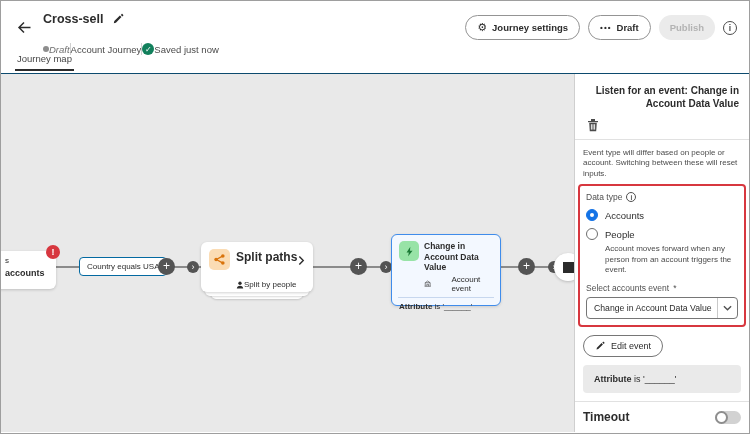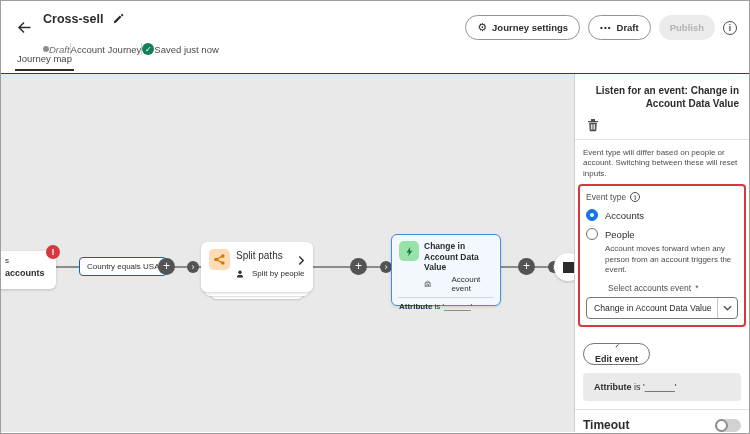--- a/index.html
+++ b/index.html
@@ -45,22 +45,22 @@
   .cond-pill { position: absolute; left: 78px; top: 183px; height: 19px; line-height: 17px; padding: 0 7px; background: #fff; border: 1px solid #0369a1; border-radius: 4px; font-size: 8px; color: #2c2c2c; z-index: 2; cursor: pointer; white-space: nowrap; }
   .plus-dot { position: absolute; width: 17px; height: 17px; border-radius: 50%; background: #545454; color: #fff; font-size: 12px; font-weight: 400; display: flex; align-items: center; justify-content: center; top: 184px; z-index: 2; cursor: pointer; padding-bottom: 1px; }
   .path-dot { position: absolute; width: 12px; height: 12px; border-radius: 50%; background: #545454; color: #fff; font-size: 9px; display: flex; align-items: center; justify-content: center; top: 187px; z-index: 2; padding-bottom: 1px; }
   .ledge { position: absolute; background: #fff; border-radius: 0 0 5px 5px; box-shadow: 0 1px 2px rgba(0,0,0,.15); }
   .ledge1 { left: 204px; top: 206px; width: 104px; height: 16px; z-index: 1; }
   .ledge2 { left: 210px; top: 206px; width: 92px; height: 19px; z-index: 0; }
   .split-node { left: 200px; top: 168px; width: 112px; height: 50px; cursor: pointer; }
   .split-content { display: flex; gap: 6px; padding: 7px 8px; align-items: flex-start; }
   .icon-box { width: 21px; height: 21px; border-radius: 5px; display: flex; align-items: center; justify-content: center; flex: none; }
   .split-node .icon-box { background: #fbdcb4; }
-  .split-title { font-size: 10px; font-weight: 400; margin-top: 1px; }
-  .split-sub { margin-top: 8px; font-size: 8px; color: #2c2c2c; display: flex; gap: 8px; align-items: flex-end; }
+  .split-title { font-size: 12px; font-weight: 700; margin-top: 1px; }
+  .split-sub { margin-top: 16px; font-size: 8px; color: #2c2c2c; display: flex; gap: 0; align-items: flex-end; }
   .split-chev { position: absolute; right: 8px; top: 13px; }
   .event-node { left: 390px; top: 160px; width: 110px; height: 72px; background: #f3f8ff; border: 1.5px solid #3f8ceb; border-radius: 6px; padding: 6px 7px; cursor: pointer; box-shadow: 0 1px 3px rgba(0,0,0,.12); position: absolute; z-index: 2; }
   .event-top { display: flex; gap: 5px; }
   .event-node .icon-box { width: 20px; height: 20px; background: #98e3a7; }
   .event-title { font-size: 8.5px; font-weight: 700; line-height: 1.25; }
   .event-meta { display: flex; gap: 20px; align-items: center; font-size: 8px; color: #2c2c2c; margin-top: 2px; }
   .event-div { height: 1px; background: #c7d7ee; margin: 4px -1px; }
   .event-attr { font-size: 8px; color: #2c2c2c; }
   .event-attr b { font-weight: 700; }
   .end-node { position: absolute; left: 553px; top: 179px; width: 28px; height: 28px; border-radius: 50%; background: #fff; box-shadow: 0 1px 3px rgba(0,0,0,.2); display: flex; align-items: center; justify-content: center; z-index: 2; }
@@ -75,25 +75,25 @@
   .intro { font-size: 8px; line-height: 1.3; color: #4b4b4b; }
   .red-box { border: 2px solid #d7373f; border-radius: 4px; margin: 5px -5px 7px -5px; padding: 6px; }
   .field-label { font-size: 8.5px; color: #505050; display: flex; align-items: center; gap: 4px; }
   .mini-info { width: 10px; height: 10px; border: 1px solid #505050; border-radius: 50%; font-size: 6.5px; font-weight: 700; color: #505050; display: inline-flex; align-items: center; justify-content: center; cursor: pointer; }
   .radio-row { display: flex; align-items: center; gap: 7px; margin-top: 7px; cursor: pointer; }
   .radio { width: 12px; height: 12px; border-radius: 50%; border: 1.5px solid #6e6e6e; background: #fff; position: relative; flex: none; }
   .radio.on { border-color: #1473e6; background: #1473e6; }
   .radio.on::after { content: ""; position: absolute; left: 50%; top: 50%; width: 4px; height: 4px; margin: -2px 0 0 -2px; border-radius: 50%; background: #fff; }
   .radio-label { font-size: 9.5px; color: #2c2c2c; }
   .radio-desc { margin: 4px 0 0 19px; font-size: 8px; line-height: 1.3; color: #4b4b4b; }
-  .sel-label { margin-top: 8px; margin-left: 22px; }
+  .sel-label { margin-top: 8px; }
   .select { margin-top: 4px; height: 22px; border: 1px solid #767676; border-radius: 4px; background: #fff; display: flex; align-items: center; cursor: pointer; }
   .select-value { flex: 1; font-size: 8.7px; color: #2c2c2c; padding: 0 7px; white-space: nowrap; overflow: hidden; }
   .select-chev { width: 20px; height: 100%; border-left: 1px solid #c9c9c9; display: flex; align-items: center; justify-content: center; }
-  .edit-btn { display: inline-flex; align-items: center; gap: 6px; height: 22px; padding: 0 11px; border: 1.6px solid #767676; border-radius: 12px; background: #fff; font-size: 9px; font-weight: 700; color: #2c2c2c; cursor: pointer; margin: 1px 0 8px 0; font-family: inherit; flex-direction: column; }
+  .edit-btn { display: inline-flex; align-items: center; gap: 6px; height: 22px; padding: 0 11px; border: 1.6px solid #767676; border-radius: 12px; background: #fff; font-size: 9px; font-weight: 400; color: #2c2c2c; cursor: pointer; margin: 1px 0 8px 0; font-family: inherit; }
   .attr-box { background: #eaeaea; border-radius: 4px; padding: 9px 11px; font-size: 9px; color: #2c2c2c; }
   .attr-box b { font-weight: 700; }
   .timeout-row { display: flex; align-items: center; justify-content: space-between; }
   .timeout-label { font-size: 12px; font-weight: 700; }
   .toggle { width: 26px; height: 13px; border-radius: 7px; background: #d2d2d2; position: relative; cursor: pointer; flex: none; }
   .toggle-knob { position: absolute; left: 0; top: 0; width: 13px; height: 13px; border-radius: 50%; background: #fff; border: 2px solid #8e8e8e; }
   .timeout-desc { margin-top: 6px; font-size: 8px; line-height: 1.35; color: #4b4b4b; }
   svg { display: block; }
 </style>
 </head>
@@ -241,21 +241,21 @@
         </button>
       </div>
       <div class="divider"></div>
 
       <div class="panel-sec">
         <p class="intro">Event type will differ based on people or account. Switching between these will reset inputs.</p>
 
         
         <div class="red-box">
           <div class="field-label">
-            <span>Event type</span>
+            <span>Data type</span>
             <span class="mini-info">i</span>
           </div>
           <label class="radio-row">
             <span class="radio on"></span>
             <span class="radio-label">Accounts</span>
           </label>
           <label class="radio-row">
             <span class="radio"></span>
             <span class="radio-label">People</span>
           </label>

